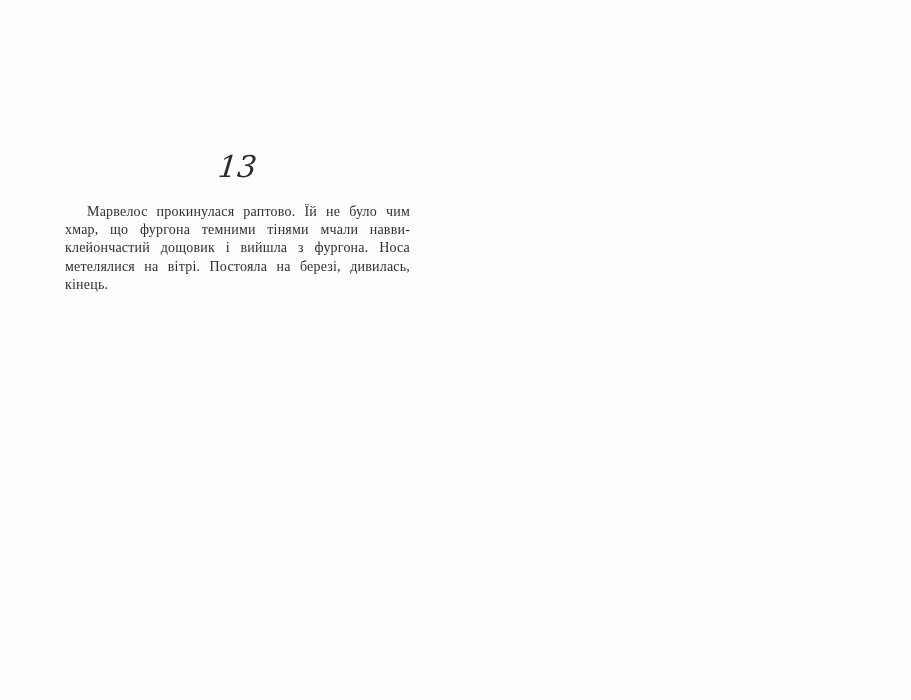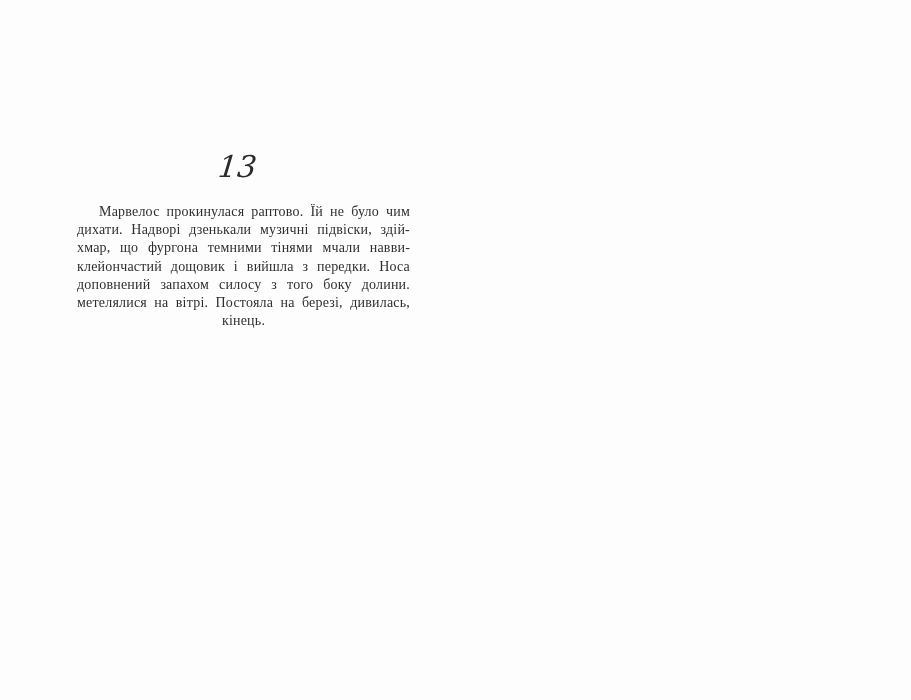--- a/index.html
+++ b/index.html
@@ -25,24 +25,23 @@
   .text-block{position:absolute;}
   .text-block-left{left:65px;top:203px;width:345px;}
   .bline{
     height:18.2px;
     line-height:18.2px;
     font-size:14px;
     letter-spacing:0.2px;
     text-align:justify;
     overflow:hidden;
     white-space:normal;
-    margin-left:12px;
   }
   .bline::after{content:"";display:inline-block;width:100%;}
-  .bline.nj{text-align:center;}
+  .bline.nj{text-align:left;}
   .bline.nj::after{content:none;}
   .bline.indent{text-indent:22px;}
 
   
   .chapter-number{
     position:absolute;
     text-align:center;
     font-family:"DejaVu Serif", serif;
     font-style:italic;
     font-size:30px;
@@ -54,24 +53,22 @@
 </style>
 </head>
 <body>
 
 <div class="spread">
 
   <div class="page page-left">
     <div class="chapter-number chapter-number-left">13</div>
     <div class="text-block text-block-left" id="left-lines">
         <div class="bline indent">Марвелос прокинулася раптово. Їй не було чим</div>
-        <div class="bline">дихати. Надворі дзенькали музичні підвіски, здій-</div>
         <div class="bline">хмар, що фургона темними тінями мчали навви-</div>
-        <div class="bline">клейончастий дощовик і вийшла з передки. Носа</div>
-        <div class="bline">доповнений запахом силосу з того боку долини.</div>
+        <div class="bline">клейончастий дощовик і вийшла з фургона. Носа</div>
         <div class="bline">метелялися на вітрі. Постояла на березі, дивилась,</div>
         <div class="bline nj">кінець.</div>
       </div>
   </div>
 
   <div class="page page-right">
     
     
     
     

